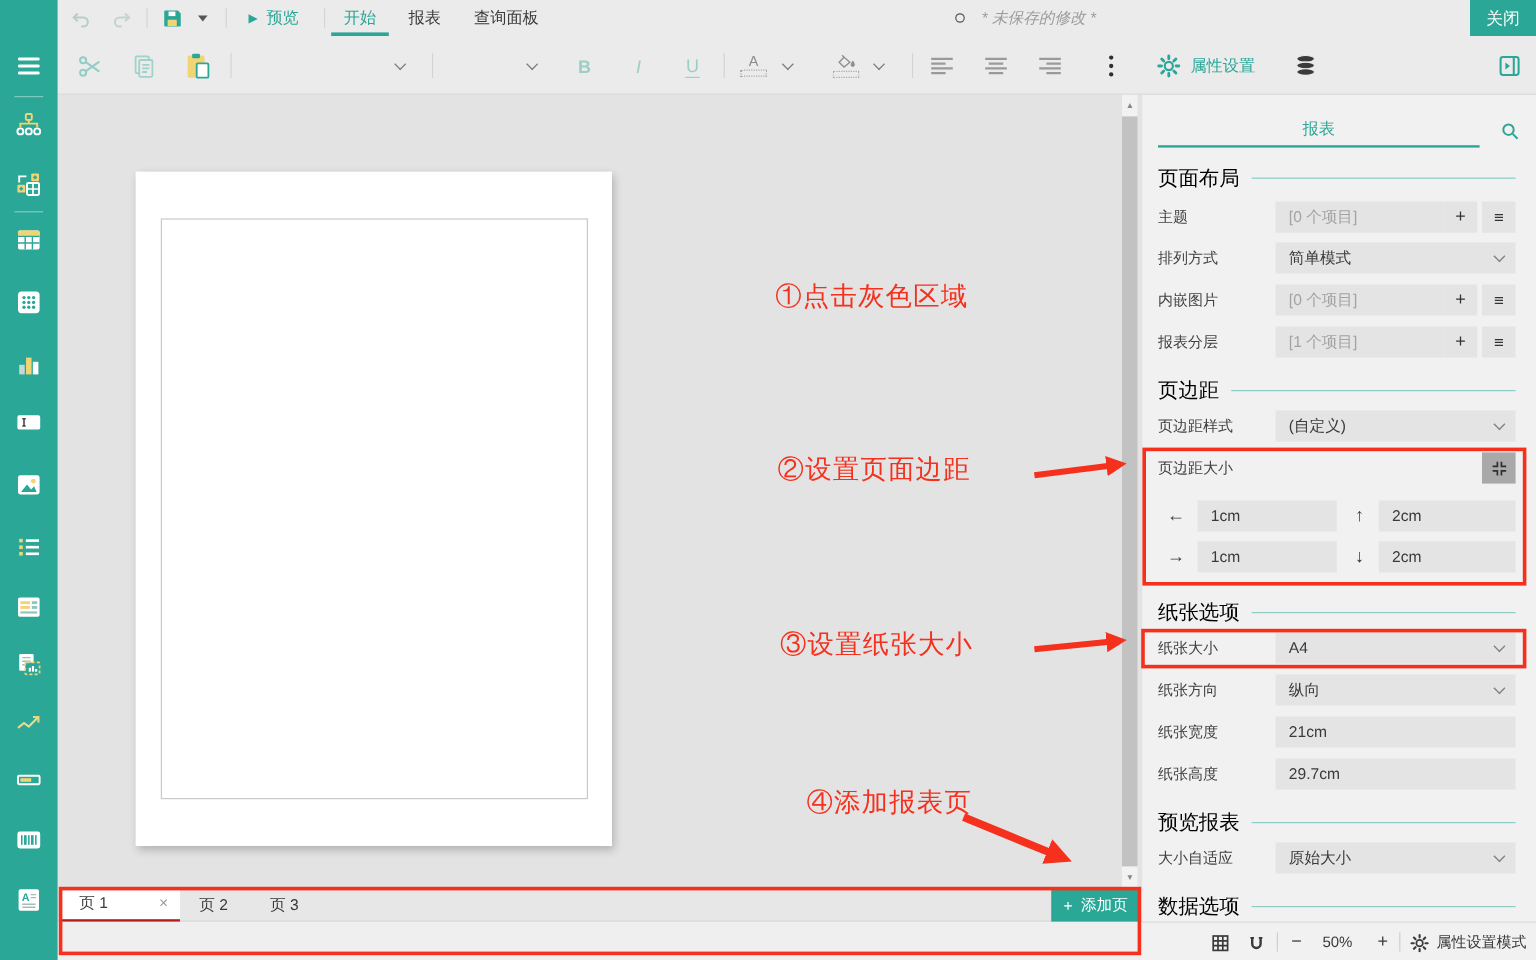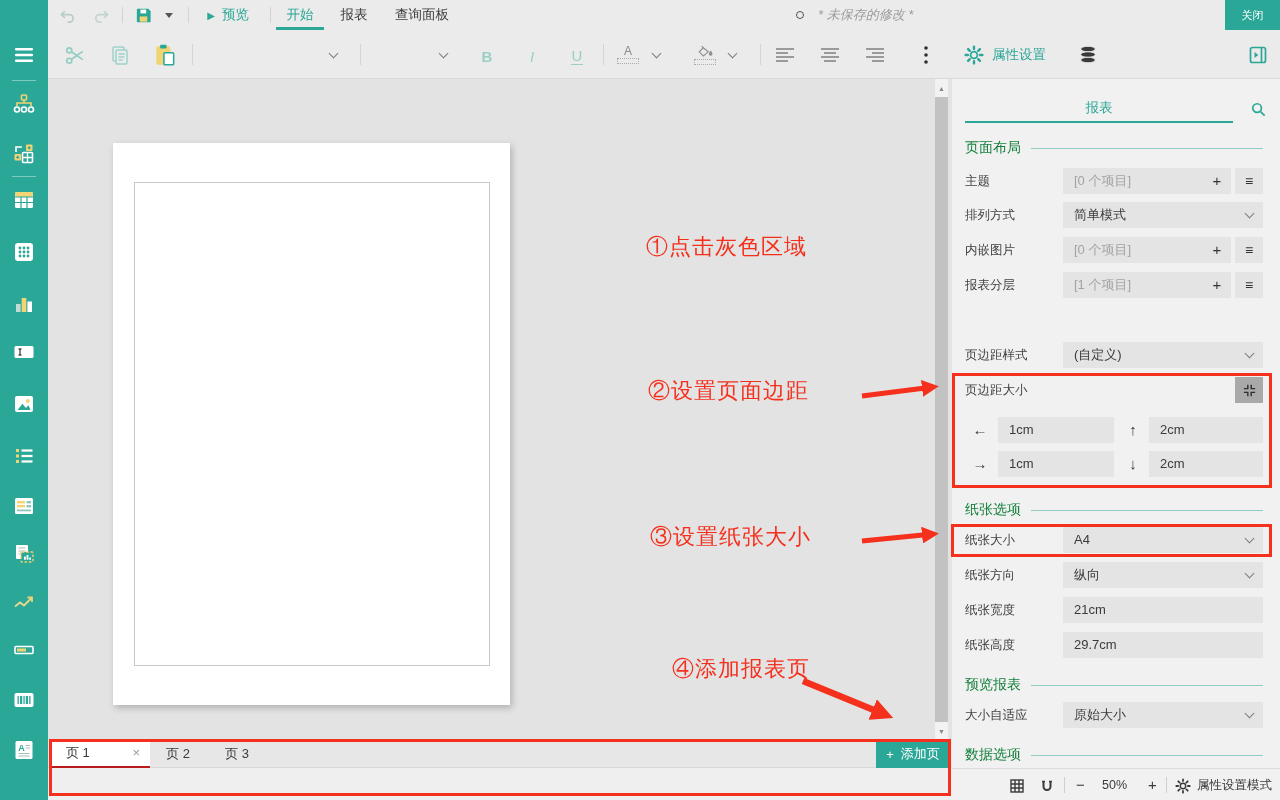--- a/index.html
+++ b/index.html
@@ -16,21 +16,21 @@
   .tb-ico { position:absolute; top:5px; width:22px; height:20px; display:flex; align-items:center; justify-content:center; }
   .tb-sep { position:absolute; top:7px; width:1px; height:16px; background:#d4d4d4; }
   .caret-down { width:0; height:0; border-left:4px solid transparent; border-right:4px solid transparent; border-top:5px solid #555; }
   .play-glyph { color:#2ba797; font-size:10px; }
   .preview-lbl { position:absolute; left:174px; top:0; line-height:30px; font-size:13.5px; color:#2ba797; }
   .top-tab { position:absolute; top:0; height:30px; line-height:30px; font-size:13.5px; color:#3a3a3a; text-align:center; cursor:default; }
   .top-tab.active { color:#2ba797; }
   .tab-underline { position:absolute; top:27px; height:3px; background:#2ba797; }
   .unsaved-circle { position:absolute; left:748px; top:11px; width:8px; height:8px; border:1.4px solid #555; border-radius:50%; }
   .unsaved-text { position:absolute; left:770px; top:0; line-height:30px; font-size:13px; font-style:italic; color:#9c9c9c; }
-  .close-btn { position:absolute; left:1177px; top:0; width:55px; height:30px; background:#2ba797; color:#fff; font-size:11px; text-align:center; line-height:30px; }
+  .close-btn { position:absolute; left:1177px; top:0; width:55px; height:30px; background:#2ba797; color:#fff; font-size:14px; text-align:center; line-height:30px; }
 
   
   .toolbar { position:absolute; left:48px; top:30px; width:1232px; height:49px; background:#ebebeb; border-bottom:1px solid #d9d9d9; z-index:2; }
   .tl-ico { position:absolute; top:11px; width:28px; height:28px; display:flex; align-items:center; justify-content:center; }
   .tl-sep { position:absolute; top:14px; width:1px; height:21px; background:#d4d4d4; }
   .chev { display:inline-block; width:7px; height:7px; border-right:1.7px solid #7d7d7d; border-bottom:1.7px solid #7d7d7d; transform:rotate(45deg); }
   .tl-chev { position:absolute; top:20px; }
   .fmt-btn { position:absolute; top:13px; width:24px; height:26px; display:flex; align-items:center; justify-content:center; font-size:15px; color:#9bcfc5; }
   .fmt-bold { font-weight:bold; }
   .fmt-italic { font-style:italic; }
@@ -51,21 +51,21 @@
   
   .vscroll { position:absolute; left:935px; top:79px; width:13px; height:661px; background:#f2f2f2; z-index:2; }
   .vs-btn { position:absolute; left:0; width:13px; height:18px; display:flex; align-items:center; justify-content:center; font-size:7px; color:#888; }
   .vs-thumb { position:absolute; left:0; top:18px; width:13px; height:625px; background:#c2c2c2; }
 
   
   .rightpanel { position:absolute; left:952px; top:79px; width:328px; height:689px; background:#f1f1f1; z-index:1; }
   .ptab-title { position:absolute; left:13px; right:47px; top:16px; height:26px; text-align:center; line-height:26px; font-size:13.5px; color:#2ba797; }
   .ptab-line { position:absolute; left:13px; right:47px; top:42px; height:2px; background:#2ba797; }
   .psearch { position:absolute; right:13px; top:22px; }
-  .psec { position:absolute; left:13px; right:17px; height:16px; display:flex; align-items:center; font-size:14px; color:#15803d; }
+  .psec { position:absolute; left:13px; right:17px; height:16px; display:flex; align-items:center; font-size:17px; color:#000000; }
   .psec .ln { flex:1; height:1px; background:#2ba797; opacity:.5; margin-left:10px; }
   .prow { position:absolute; left:0; width:328px; height:26px; }
   .plabel { position:absolute; left:13px; top:0; line-height:26px; font-size:12.5px; color:#3f3f3f; white-space:nowrap; }
   .pctrl { position:absolute; left:111px; right:17px; top:0; height:26px; background:#e4e4e4; }
   .pctrl.short { right:77px; }
   .pval { line-height:26px; padding-left:11px; font-size:13px; color:#3a3a3a; white-space:nowrap; overflow:hidden; }
   .pval.ph { color:#a3a3a3; }
   .pc-chev { position:absolute; right:10px; top:8px; }
   .pbtn { position:absolute; top:0; width:28px; height:26px; background:#e4e4e4; text-align:center; line-height:26px; font-size:15px; color:#333; }
   .pbtn.plus { right:49px; }
@@ -441,20 +441,24 @@
     </div>
     <div class="prow" style="top:193px">
       <span class="plabel">报表分层</span>
       <div class="pctrl short">
           <div class="pval ph">[1 个项目]</div>
         </div>
       <div class="pbtn plus">+</div>
       <div class="pbtn menu">≡</div>
     </div>
 
+    <div class="psec" style="top:238px">
+        <span>页边距</span>
+        <span class="ln"></span>
+      </div>
 
     <div class="prow" style="top:263px">
       <span class="plabel">页边距样式</span>
       <div class="pctrl">
           <div class="pval">(自定义)</div>
           <span class="chev pc-chev"></span>
         </div>
     </div>
     <div class="prow" style="top:298px">
       <span class="plabel">页边距大小</span>

